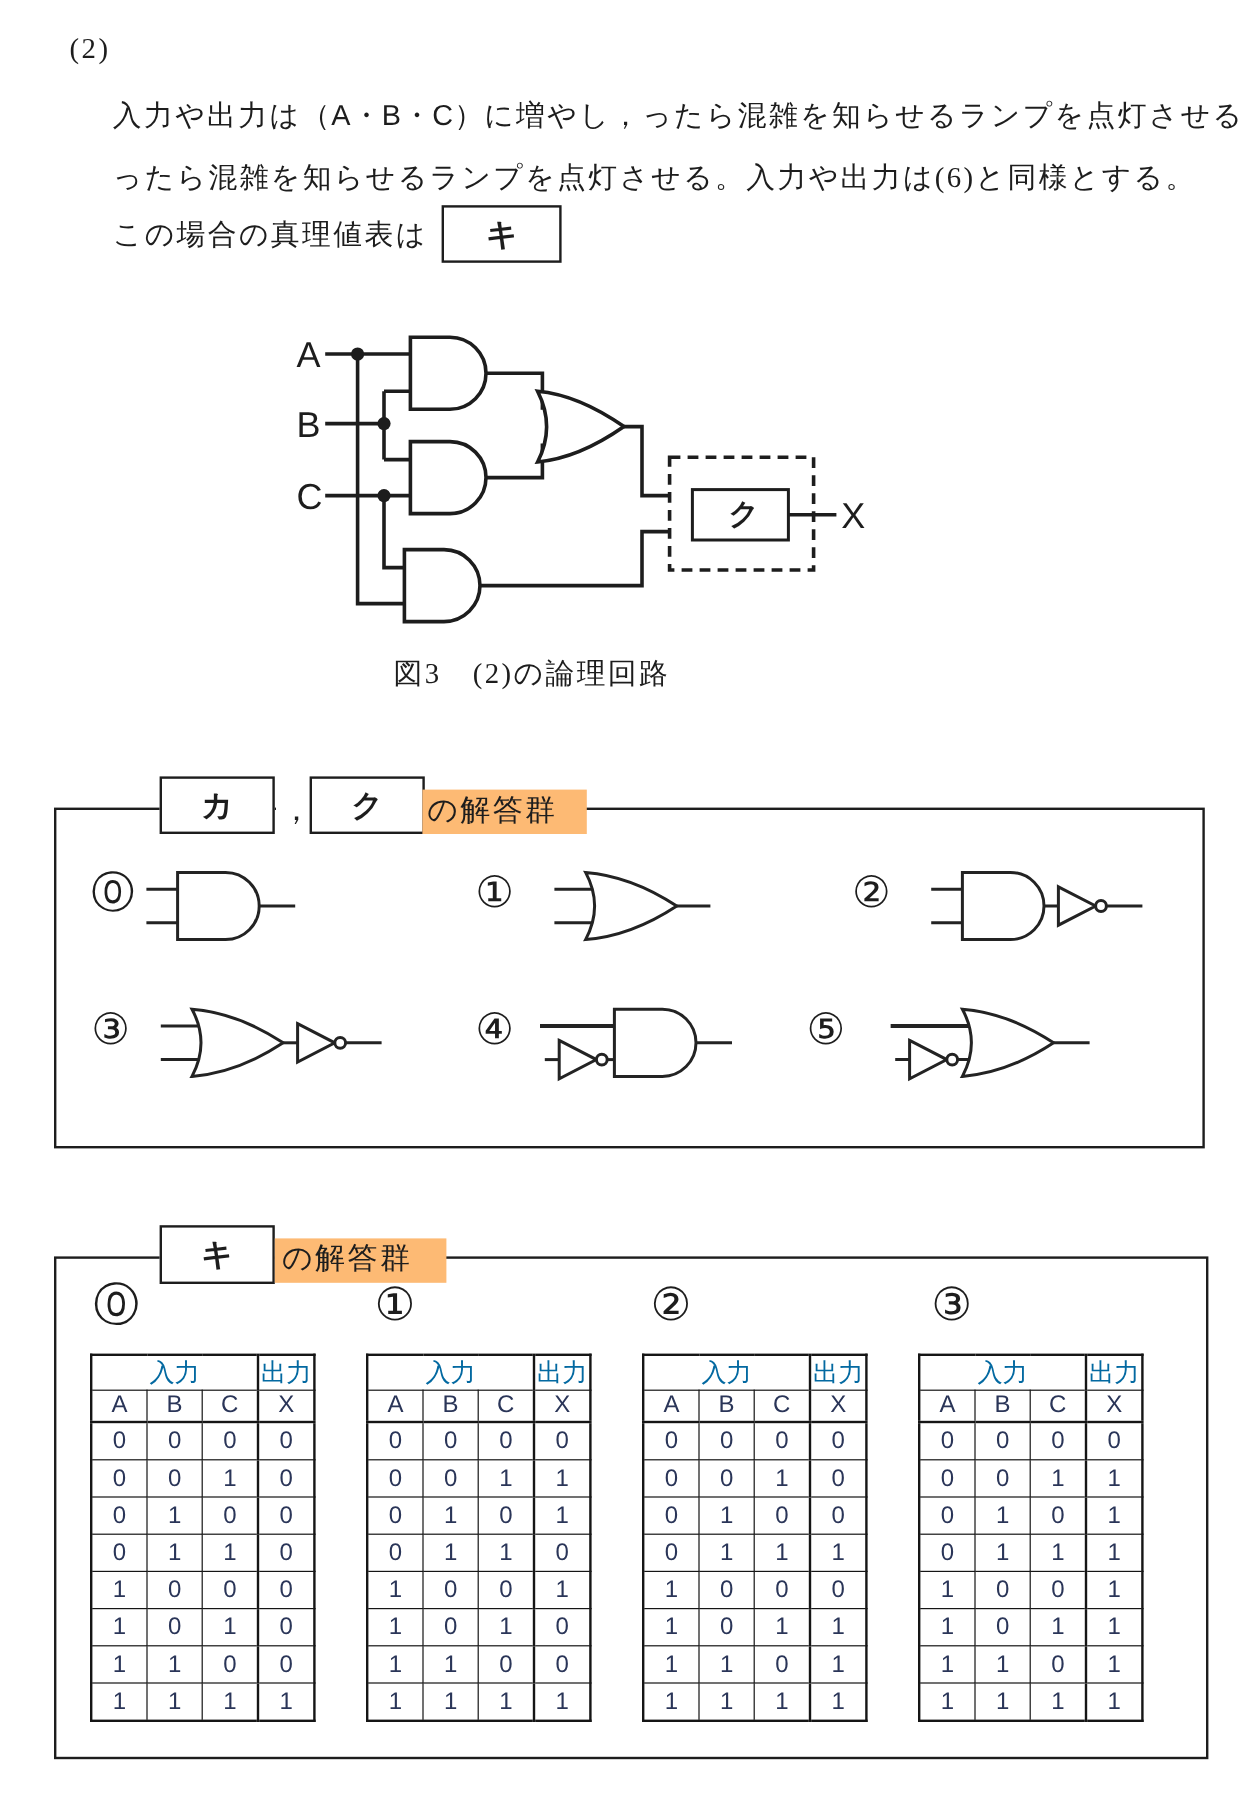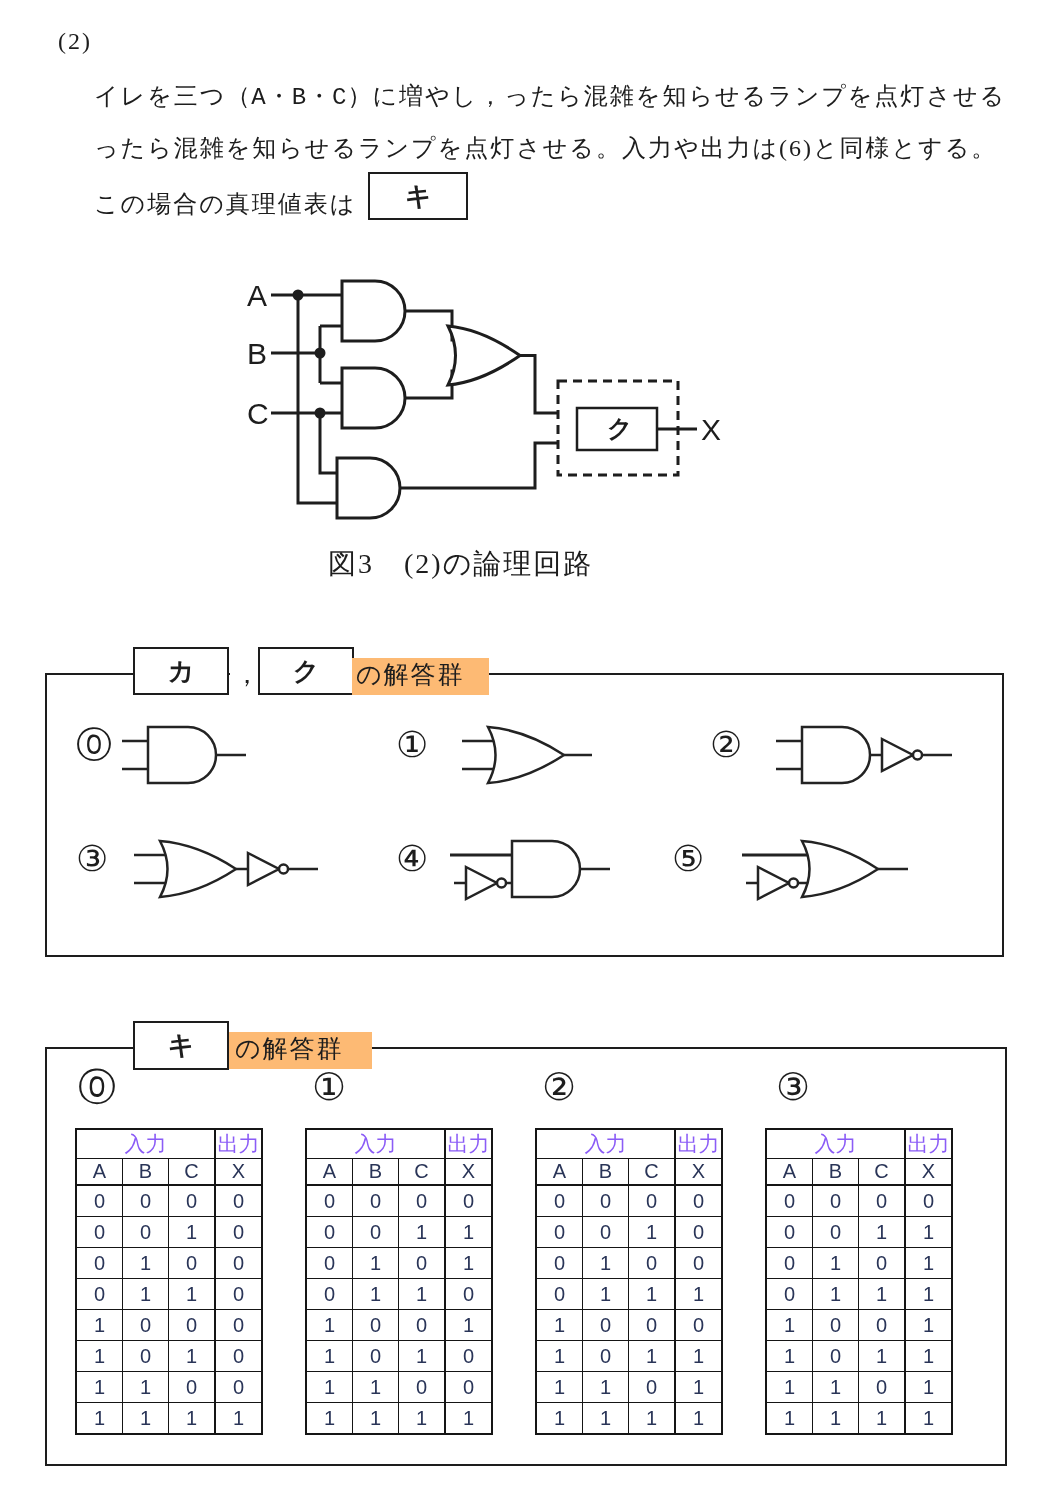--- a/index.html
+++ b/index.html
@@ -1,53 +1,53 @@
 <!DOCTYPE html>
 <html><head>
 <meta charset="utf-8">
 <style>
   html,body{margin:0;padding:0;background:#fff;}
   .page{position:relative;width:1042px;height:1504px;background:#fff;
         font-family:"Liberation Serif","DejaVu Serif",serif;color:#1d1d1d;overflow:hidden;}
   .abs{position:absolute;}
   .ptext{font-size:24px;letter-spacing:2px;white-space:nowrap;}
-  .sans{font-family:Liberation Mono, monospace;letter-spacing:1px;}
+  .sans{font-family:Liberation Sans, sans-serif;letter-spacing:1px;}
   .inline-box{display:inline-flex;justify-content:center;align-items:center;
         width:96px;height:44px;border:2.5px solid #1d1d1d;margin:0 12px;
         font-family:"Liberation Sans","DejaVu Sans",sans-serif;font-weight:bold;
         font-size:26px;letter-spacing:0;background:#fff;}
   .l4{display:flex;align-items:center;height:50px;}
-  .caption{font-size:28px;letter-spacing:2px;}
+  .caption{font-size:24px;letter-spacing:2px;}
   .group-box{border:2.5px solid #1d1d1d;background:#fff;}
   .label-box{display:flex;justify-content:center;align-items:center;
         width:92px;height:44px;border:2.5px solid #1d1d1d;background:#fff;
         font-family:"Liberation Sans","DejaVu Sans",sans-serif;font-weight:bold;font-size:26px;}
   .label-comma{font-size:26px;background:#fff;padding:0 4px;}
   .label-suffix{font-size:25px;letter-spacing:2px;background:#fdba74;}
   .circled{font-family:"DejaVu Sans",sans-serif;font-size:36px;line-height:1;color:#1d1d1d;}
   .circled-big{font-size:38px;}
   table.truth{border-collapse:collapse;background:#fff;
         font-family:"Liberation Sans","DejaVu Sans",sans-serif;}
   table.truth{border:2.5px solid #151515;}
   table.truth td{border:1.5px solid #151515;width:45px;padding:0;text-align:center;}
-  table.truth td.hdr{height:25px;font-size:21px;color:#8b5cf6;font-family:Liberation Serif, serif;}
+  table.truth td.hdr{height:25px;font-size:21px;color:#0369a1;font-family:Liberation Serif, serif;}
   table.truth td.colhead{height:25px;font-size:20px;color:#2a3558;border-bottom:2.5px solid #151515;}
   table.truth td.val{height:30px;font-size:20px;color:#2a3558;}
   table.truth td.xcol{border-left:2.5px solid #151515;}
   svg text{font-family:"Liberation Sans","DejaVu Sans",sans-serif;fill:#1d1d1d;}
 </style>
 </head>
 <body>
 
 <div class="page">
 
   <div class="abs ptext" style="left:58px;top:28px;">(2)</div>
-  <div class="abs ptext" style="left:94px;top:80px;"><span>イレを三つ</span><span class="sans">（A・B・C）</span><span>に増やし，ったら混雑を知らせるランプを点灯させる</span></div>
+  <div class="abs ptext" style="left:94px;top:80px;"><span>入力や出力は</span><span class="sans">（A・B・C）</span><span>に増やし，ったら混雑を知らせるランプを点灯させる</span></div>
   <div class="abs ptext" style="left:94px;top:132px;">ったら混雑を知らせるランプを点灯させる。入力や出力は(6)と同様とする。</div>
-  <div class="abs ptext l4" style="left:94px;top:170px;align-items:flex-end;">
+  <div class="abs ptext l4" style="left:94px;top:170px;">
     <span>この場合の真理値表は</span>
     <span class="inline-box">キ</span>
   </div>
 
   <svg class="abs" style="left:235px;top:263px;" width="550" height="285" viewBox="0 0 550 285">
     <g fill="none" stroke="#1d1d1d" stroke-width="3">
       <path d="M36,32 H107"></path>
       <path d="M63,32 V240 H102"></path>
       <path d="M36,90 H85"></path>
       <path d="M85,63 V120"></path>

